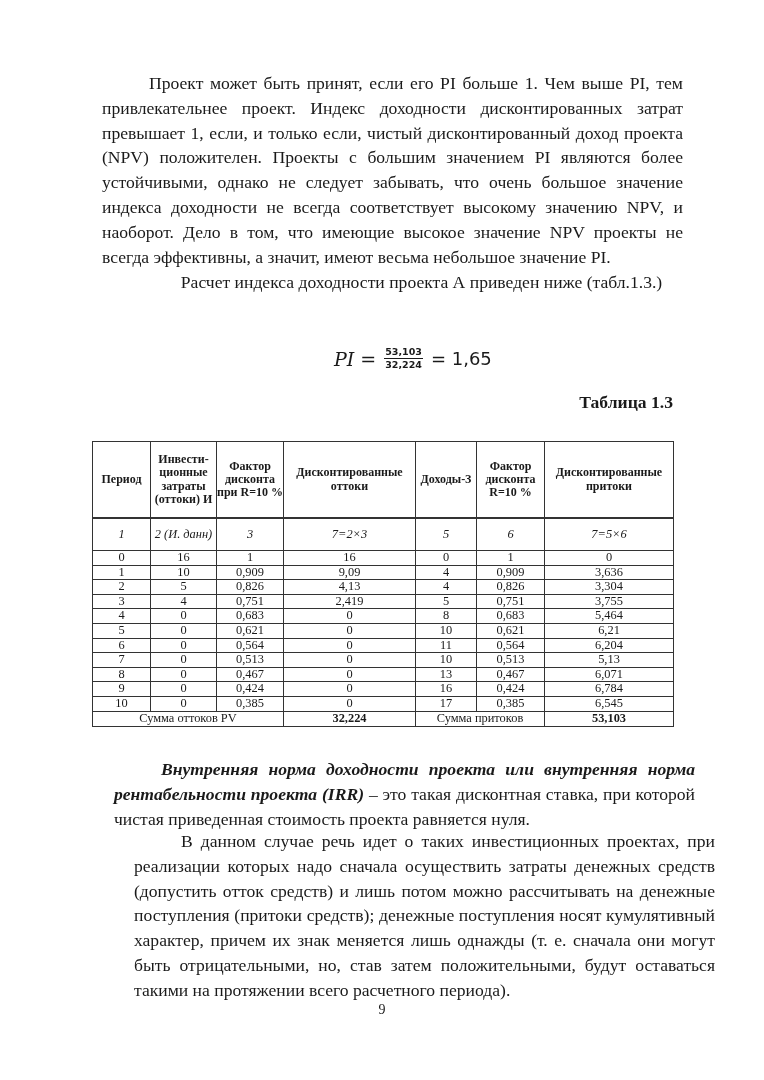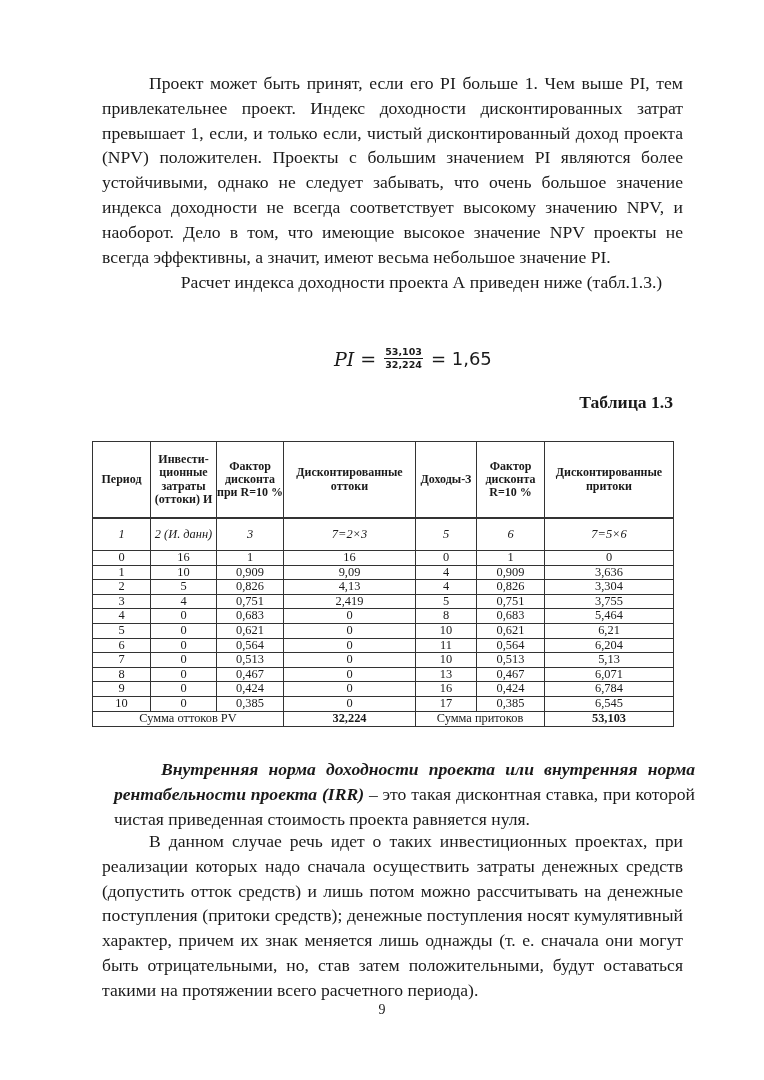--- a/index.html
+++ b/index.html
@@ -21,21 +21,21 @@
   .table-title { position: absolute; top: 416px; left: 0; width: 764px; text-align: center; font-size: 17.6px; }
   table { position: absolute; left: 92px; top: 441px; width: 581px; border-collapse: collapse;
           font-size: 12.4px; table-layout: fixed; }
   td, th { border: 1px solid #333; text-align: center; padding: 0; line-height: 13.4px; }
   th { font-weight: bold; font-size: 12px; height: 75px; line-height: 13.2px; }
   tr.idx td { font-style: italic; height: 31px; border-top: 2px solid #333; line-height: 13px; }
   tr.data td { height: 13.6px; }
   tr.sum td { height: 14px; }
   td.bold { font-weight: bold; }
   .p3 { top: 757px; margin-left: 12px; }
-  .p4 { top: 829px; }
+  .p4 { top: 829px; margin-left: 32px; }
   .bi { font-weight: bold; font-style: italic; }
   .page-num { position: absolute; top: 1002px; left: 0; width: 764px; text-align: center; font-size: 14px; }
 </style>
 </head>
 <body>
 
 <div class="page">
 
   <p class="para indent p1">Проект может быть принят, если его PI больше 1. Чем выше PI, тем привлекательнее проект. Индекс доходности дисконтированных затрат превышает 1, если, и только если, чистый дисконтированный доход проекта (NPV) положителен. Проекты с большим значением PI являются более устойчивыми, однако не следует забывать, что очень большое значение индекса доходности не всегда соответствует высокому значению NPV, и наоборот. Дело в том, что имеющие высокое значение NPV проекты не всегда эффективны, а значит, имеют весьма небольшое значение PI.</p>
   <p class="para p2">Расчет индекса доходности проекта А приведен ниже (табл.1.3.)</p>

